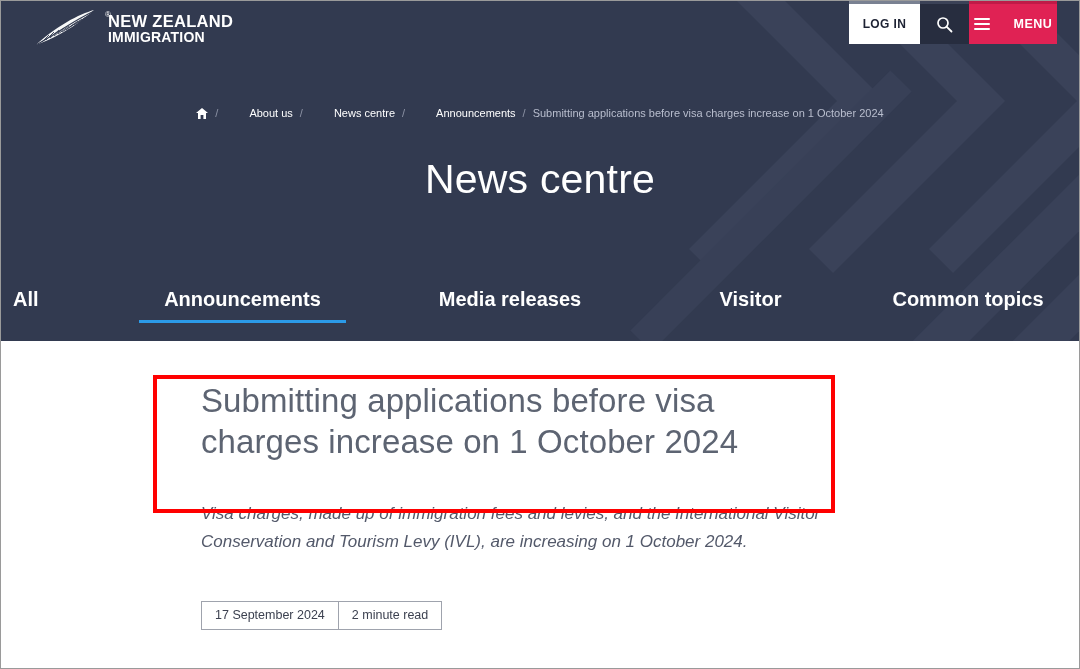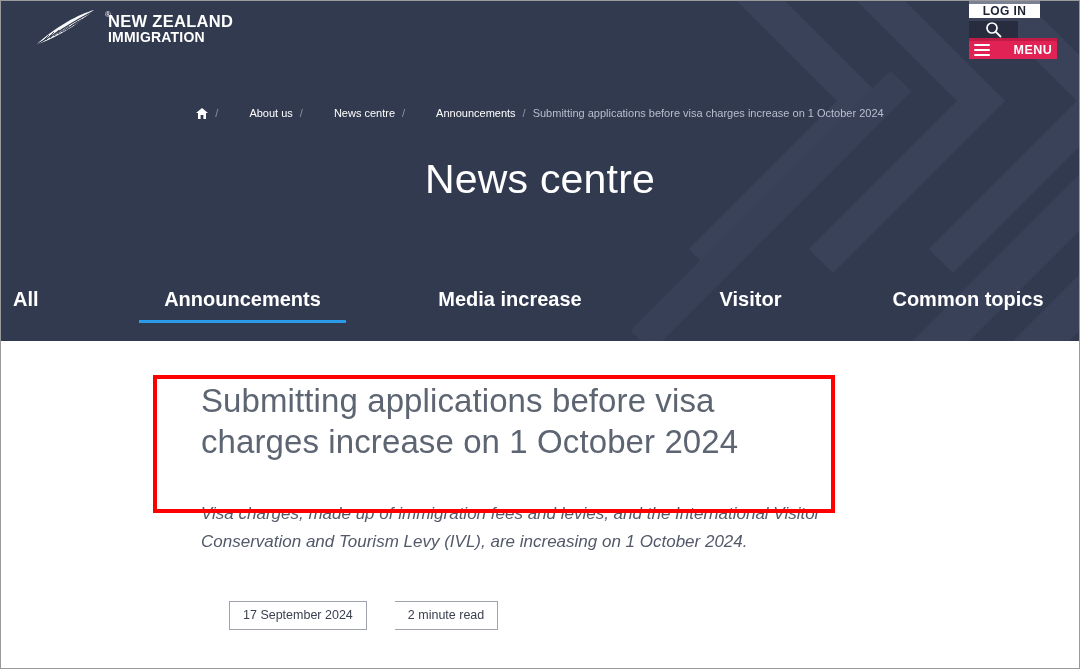--- a/index.html
+++ b/index.html
@@ -77,21 +77,20 @@
     font-size: 8px;
     color: #ffffff;
   }
 
   .topbar-actions {
     position: absolute;
     right: 22px;
     top: 0;
     display: flex;
     height: 43px;
-    flex-direction: column;
   }
   .btn-login {
     width: 71px;
     background: #ffffff;
     color: #1d2233;
     font-size: 12px;
     font-weight: bold;
     letter-spacing: 0.4px;
     display: flex;
     align-items: center;
@@ -241,21 +240,20 @@
   .meta-row {
     margin-top: 46px;
     display: flex;
   }
   .meta-box {
     border: 1px solid #9fa3ad;
     padding: 6px 13px 7px;
     font-size: 12.5px;
     color: #3c4150;
     white-space: nowrap;
-    margin-left: 28px;
   }
   .meta-box + .meta-box { border-left: none; }
 </style>
 </head>
 <body>
 
 <div id="page-frame">
 
   <div class="hero">
 
@@ -336,21 +334,21 @@
       <span class="bc-item">Announcements</span>
       <span class="bc-sep">/</span>
       <span class="bc-current">Submitting applications before visa charges increase on 1 October 2024</span>
     </div>
 
     <h1 class="page-title">News centre</h1>
 
     <div class="tabs">
       <div class="tab tab-0">All</div>
       <div class="tab tab-1 active">Announcements</div>
-      <div class="tab tab-2">Media increase</div>
+      <div class="tab tab-2">Media releases</div>
       <div class="tab tab-3">Visitor</div>
       <div class="tab tab-4">Common topics</div>
     </div>
   </div>
 
   <div class="content">
     <div class="article">
       <h2 class="headline">Submitting applications before visa charges increase on 1 October 2024</h2>
       <p class="summary">Visa charges, made up of immigration fees and levies, and the International Visitor Conservation and Tourism Levy (IVL), are increasing on 1 October 2024.</p>
       <div class="meta-row">

